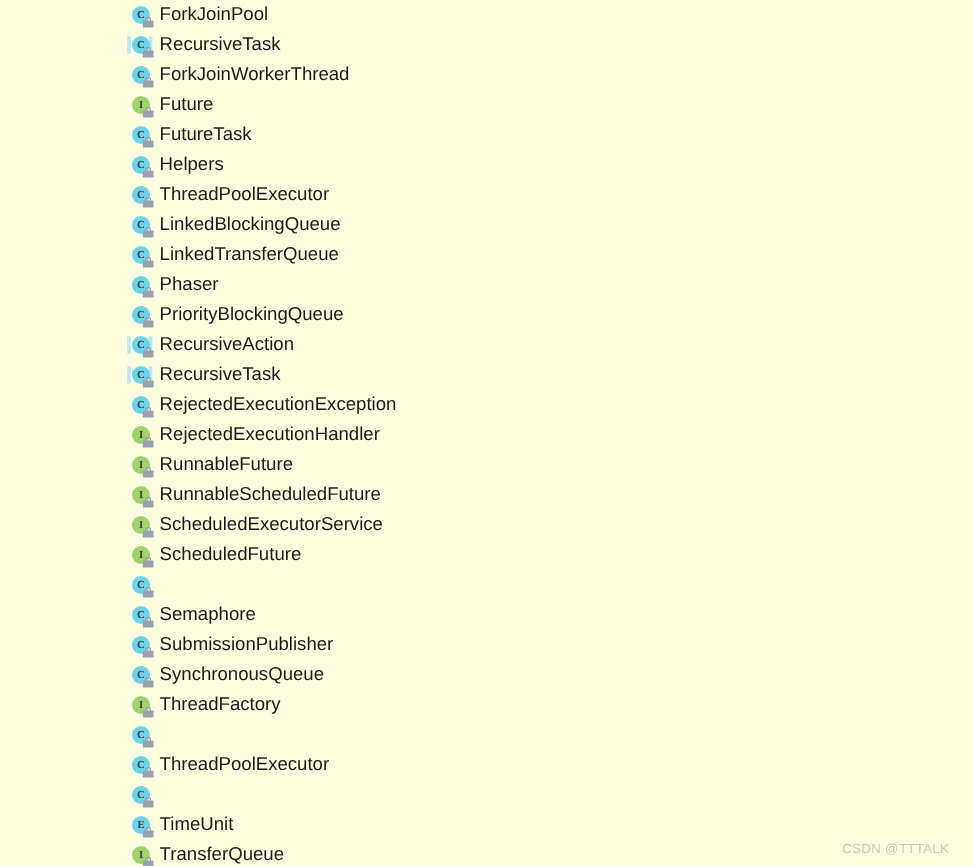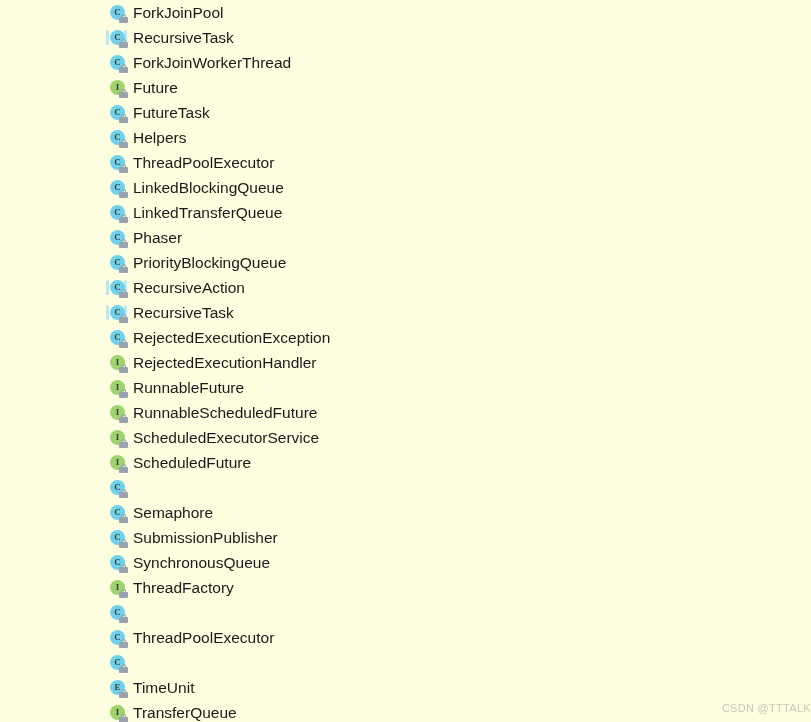--- a/index.html
+++ b/index.html
@@ -111,21 +111,21 @@
   .member-label {
     font-size: 15.5px;
     color: #1a1a1a;
     white-space: nowrap;
     line-height: 25px;
   }
 
   
   #watermark {
     position: absolute;
-    right: 0;
+    right: 20px;
     bottom: 8px;
     font-size: 11px;
     color: #c9c9b4;
     letter-spacing: 0.3px;
     font-family: "Liberation Sans", "DejaVu Sans", sans-serif;
     user-select: none;
   }
 </style>
 </head>
 <body>

